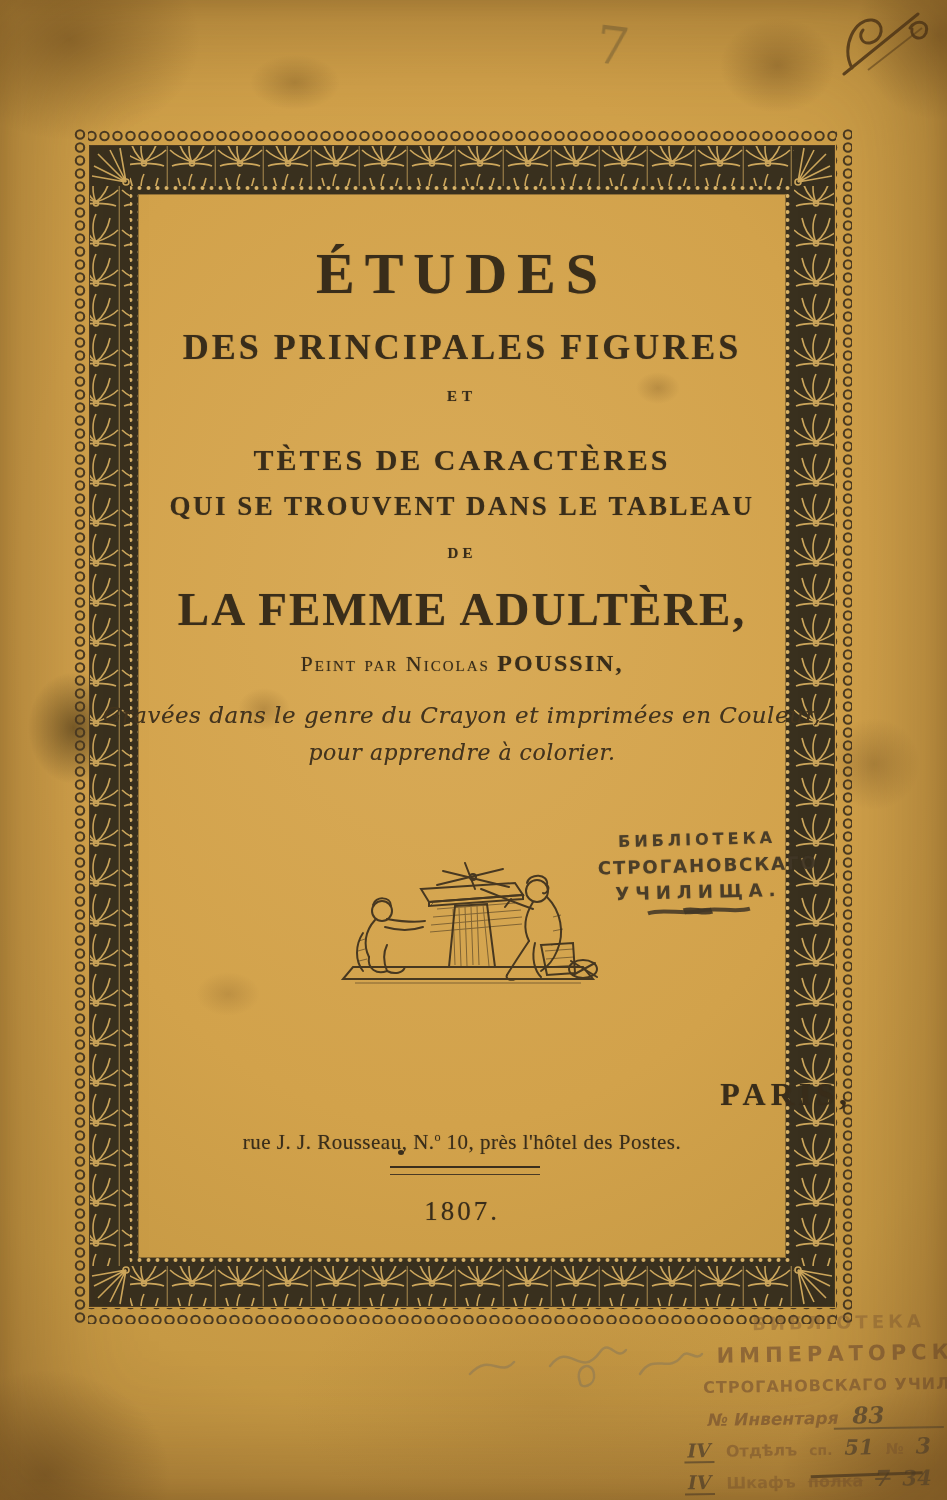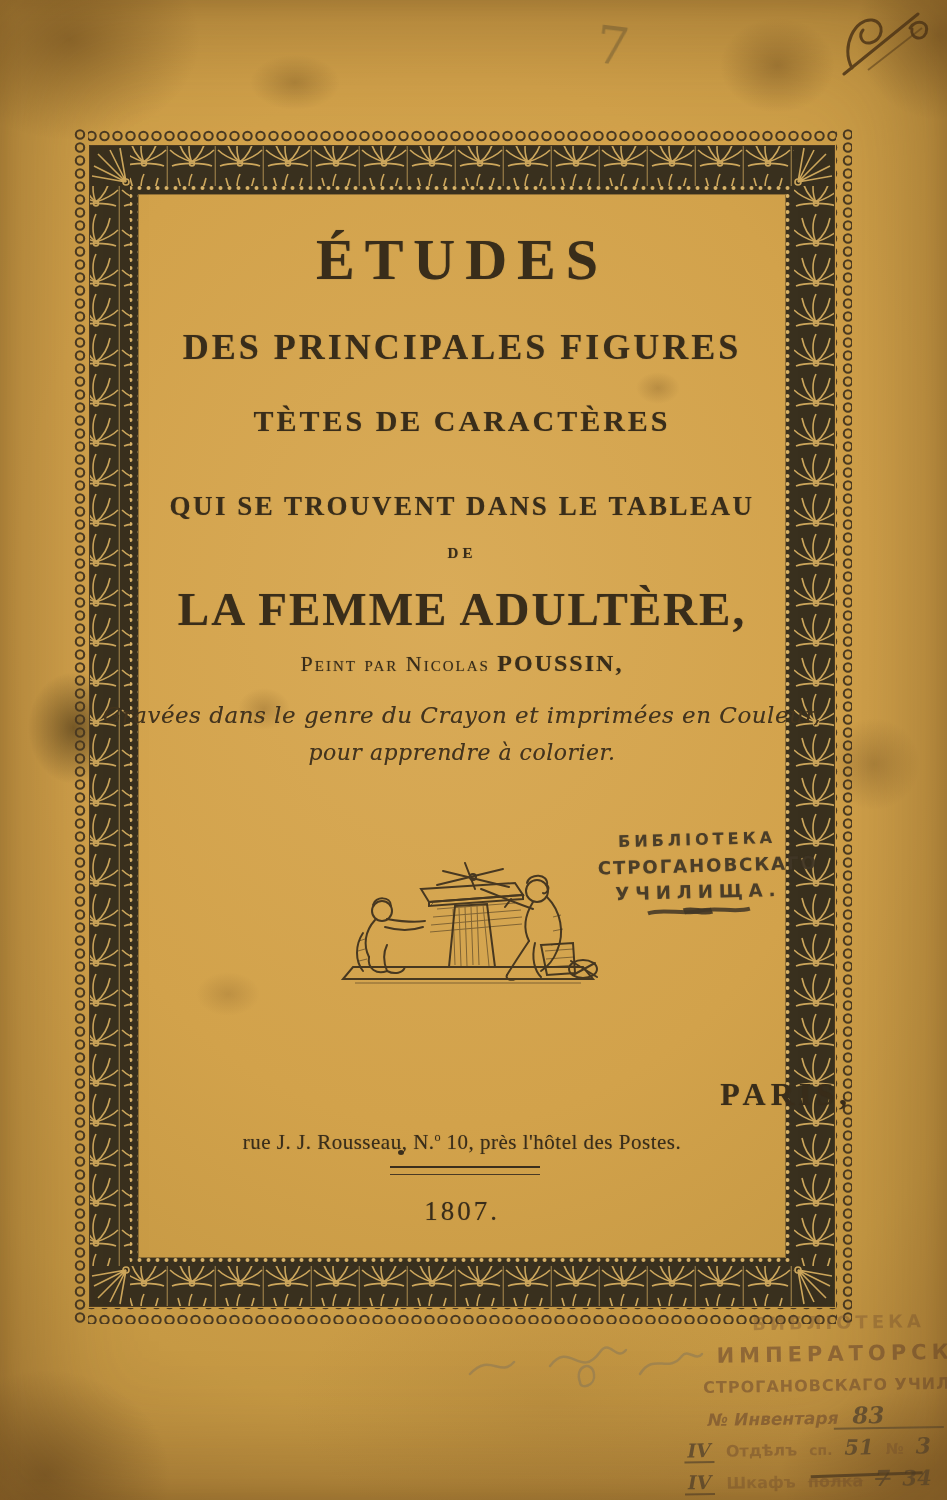--- a/index.html
+++ b/index.html
@@ -149,26 +149,27 @@
     <g stroke="#4a3318" stroke-width="3" fill="none" stroke-linecap="round" opacity=".85">
       <path d="M14 62 C2 40 18 12 34 14 C48 16 45 35 32 37 C24 38 20 30 25 24"></path>
       <path d="M6 68 L80 8"></path>
       <path d="M72 22 C79 12 92 16 88 27 C84 36 72 32 74 23"></path>
     </g>
     <path d="M30 64 L84 22" stroke="#4a3318" stroke-width="1.8" fill="none" opacity=".5"></path>
   </svg>
 
   <div class="pencil7 noselect">7</div>
 
-  <div class="line caps" style="top:226px;font-size:58px;letter-spacing:10px;">ÉTUDES</div>
+  <div class="line caps" style="top:240px;font-size:58px;letter-spacing:10px;">ÉTUDES</div>
 
   <div class="line caps" style="top:326px;font-size:36px;letter-spacing:3px;">DES PRINCIPALES FIGURES</div>
 
-
-  <div class="line caps" style="top:404px;font-size:30px;letter-spacing:3px;">TÈTES DE CARACTÈRES</div>
+  <div class="line caps" style="top:388px;font-size:15px;letter-spacing:5px;">ET</div>
+
+  <div class="line caps" style="top:443px;font-size:30px;letter-spacing:3px;">TÈTES DE CARACTÈRES</div>
 
   <div class="line" style="top:491px;font-size:27px;letter-spacing:2.5px;font-weight:600;">QUI SE TROUVENT DANS LE TABLEAU</div>
 
   <div class="line caps" style="top:545px;font-size:15px;letter-spacing:4px;">DE</div>
 
   <div class="line caps" style="top:582px;font-size:47px;letter-spacing:2px;">LA FEMME ADULTÈRE,</div>
 
   <div class="line" style="top:650px;font-size:22px;letter-spacing:2px;">
     <span class="smallcaps">Peint par Nicolas </span><span style="font-size:24px;font-weight:bold;">POUSSIN,</span>
   </div>

